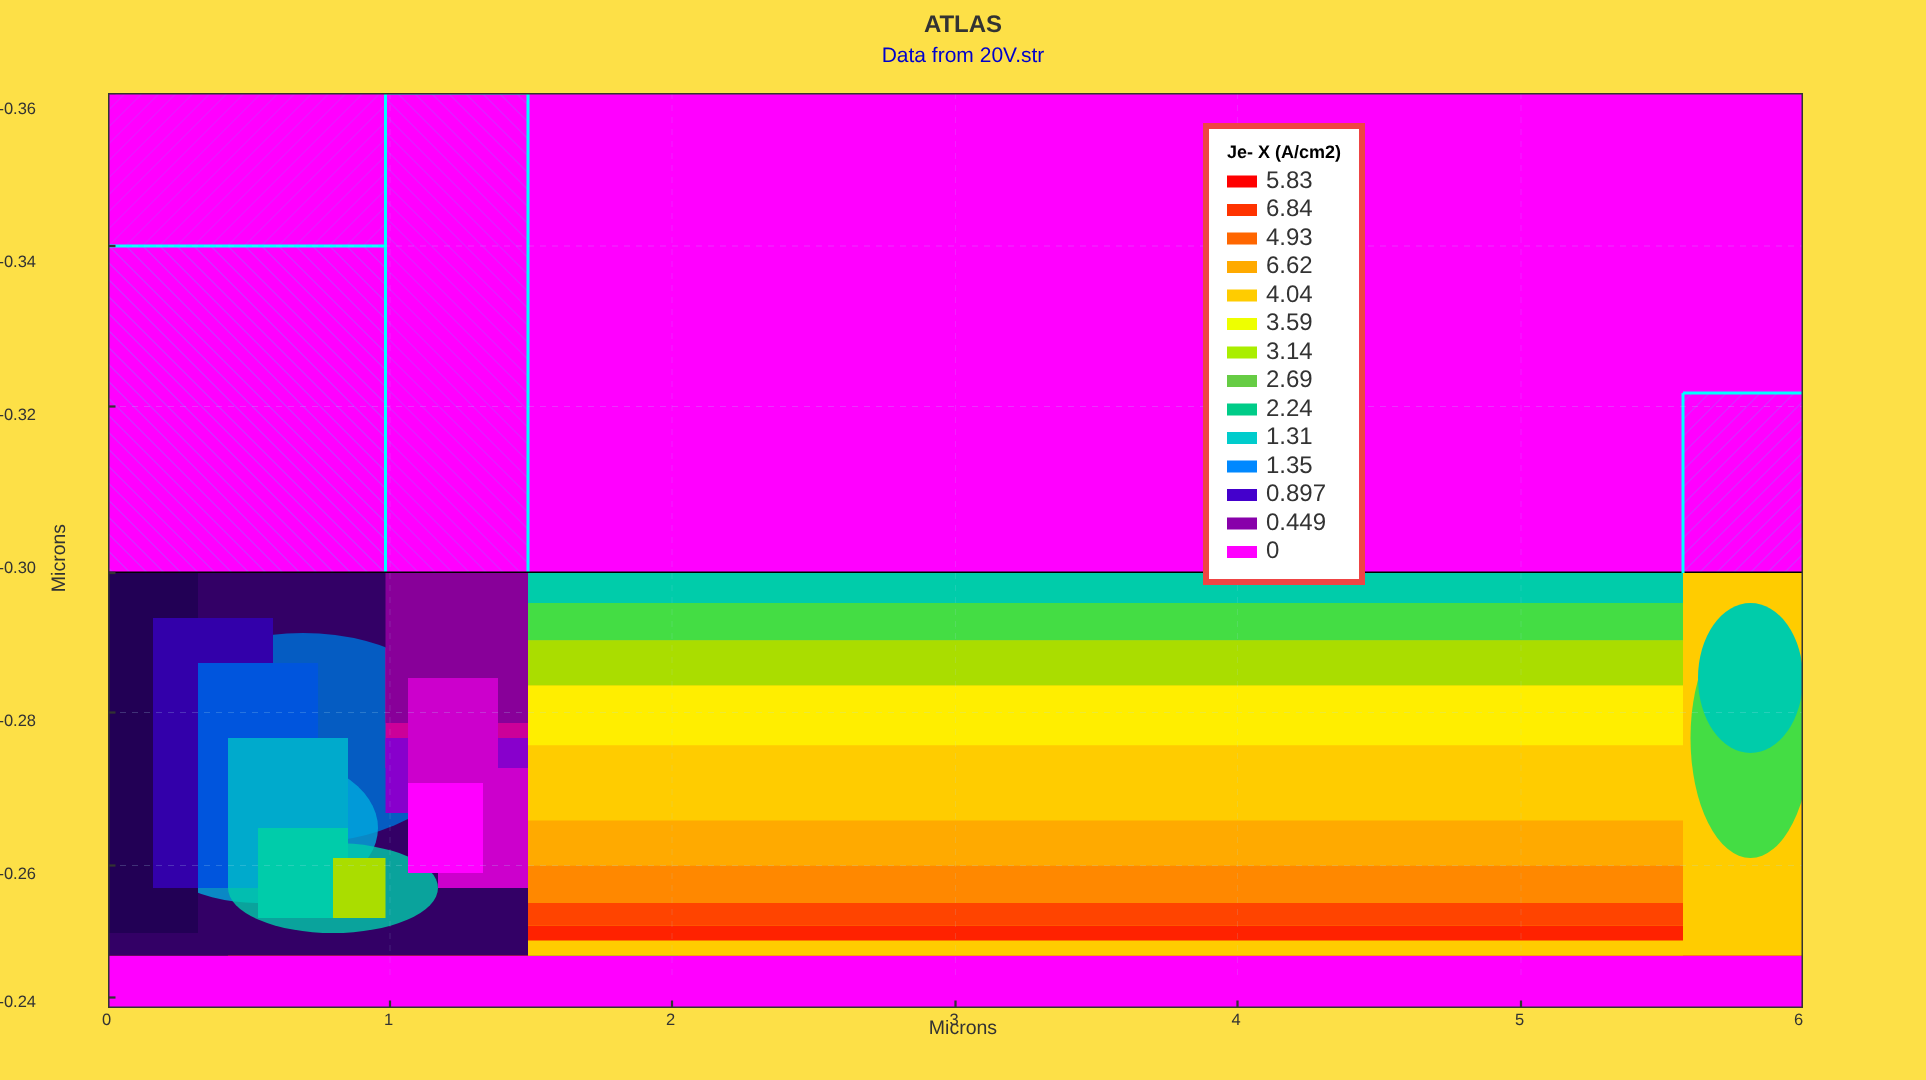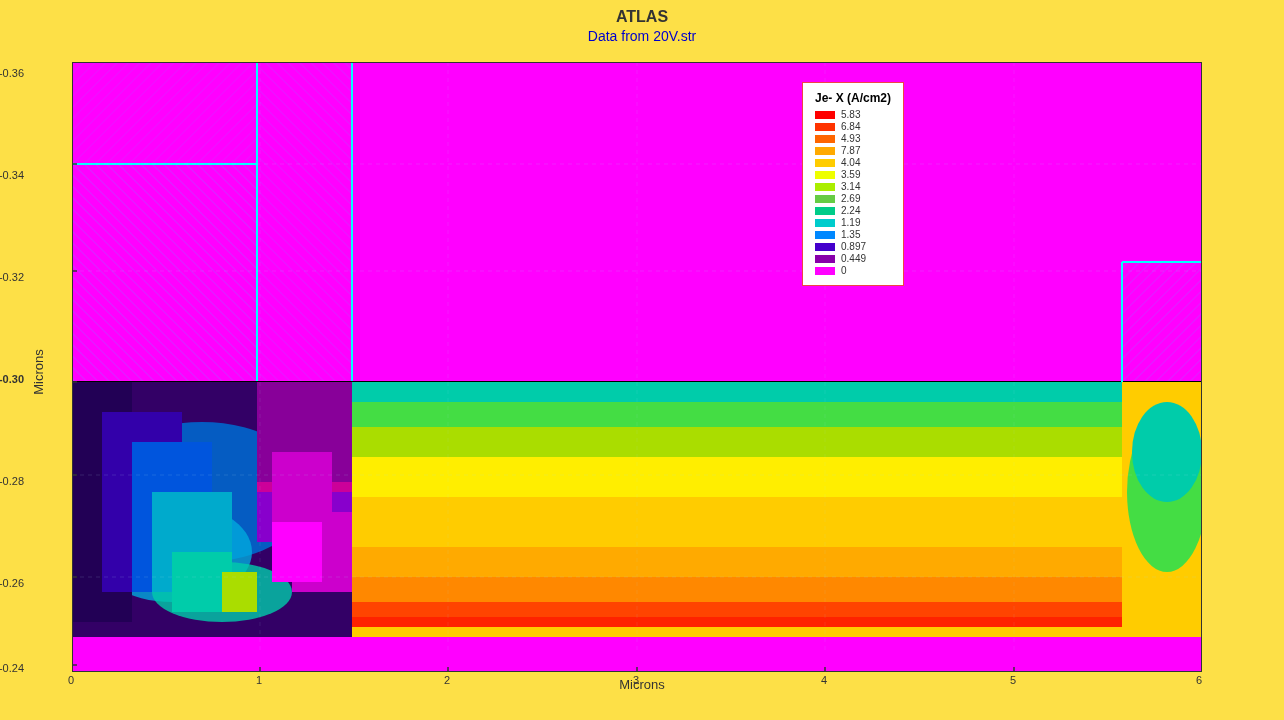--- a/index.html
+++ b/index.html
@@ -59,21 +59,21 @@
       font-size: 11px;
       color: #333;
       text-align: right;
     }
     
     .legend {
       position: absolute;
       top: 30px;
       left: 790px;
       background: white;
-      border: 1px solid #ef4444;
+      border: 4px solid #ef4444;
       padding: 8px 12px;
       font-size: 11px;
     }
     .legend-title {
       font-weight: bold;
       font-size: 12px;
       margin-bottom: 4px;
       color: #000;
     }
     .legend-item {
@@ -81,21 +81,21 @@
       align-items: center;
       margin-bottom: 1px;
     }
     .legend-color {
       width: 20px;
       height: 8px;
       margin-right: 6px;
       flex-shrink: 0;
     }
     .legend-value {
-      font-size: 10px;
+      font-size: 16px;
       color: #333;
     }
     
     .plot-border {
       position: absolute;
       left: 60px;
       top: 10px;
       width: 1130px;
       height: 610px;
       border: 1px solid #333;
@@ -114,21 +114,21 @@
 
     <div style="position:absolute; left:4px; top:50%; transform:translateY(-50%) rotate(-90deg); font-size:13px; color:#333; white-space:nowrap;">
       <span>Microns</span>
     </div>
 
     <div class="y-labels">
 
       <span class="y-tick" style="top: 5px;">-0.36</span>
       <span class="y-tick" style="top: 107px;">-0.34</span>
       <span class="y-tick" style="top: 209px;">-0.32</span>
-      <span class="y-tick" style="top: 311px; font-weight: bold;">-0.30</span>
+      <span class="y-tick" style="top: 311px;">-0.30</span>
       <span class="y-tick" style="top: 413px;">-0.28</span>
       <span class="y-tick" style="top: 515px;">-0.26</span>
       <span class="y-tick" style="top: 600px;">-0.24</span>
     </div>
 
     <div class="plot-border"></div>
 
     <svg class="plot-box" viewBox="0 0 1130 610" preserveAspectRatio="none" xmlns="http://www.w3.org/2000/svg" style="position:absolute; left:60px; top:10px; width:1130px; height:610px;">
 
       <rect x="0" y="0" width="1130" height="610" fill="#ff00ff"></rect>
@@ -292,21 +292,21 @@
       <div class="legend-item">
         <div class="legend-color" style="background:#ff3300;"></div>
         <span class="legend-value">6.84</span>
       </div>
       <div class="legend-item">
         <div class="legend-color" style="background:#ff6600;"></div>
         <span class="legend-value">4.93</span>
       </div>
       <div class="legend-item">
         <div class="legend-color" style="background:#ffaa00;"></div>
-        <span class="legend-value">7.87</span>
+        <span class="legend-value">6.62</span>
       </div>
       <div class="legend-item">
         <div class="legend-color" style="background:#ffcc00;"></div>
         <span class="legend-value">4.04</span>
       </div>
       <div class="legend-item">
         <div class="legend-color" style="background:#eeff00;"></div>
         <span class="legend-value">3.59</span>
       </div>
       <div class="legend-item">
@@ -316,21 +316,21 @@
       <div class="legend-item">
         <div class="legend-color" style="background:#66cc44;"></div>
         <span class="legend-value">2.69</span>
       </div>
       <div class="legend-item">
         <div class="legend-color" style="background:#00cc88;"></div>
         <span class="legend-value">2.24</span>
       </div>
       <div class="legend-item">
         <div class="legend-color" style="background:#00cccc;"></div>
-        <span class="legend-value">1.19</span>
+        <span class="legend-value">1.31</span>
       </div>
       <div class="legend-item">
         <div class="legend-color" style="background:#0088ff;"></div>
         <span class="legend-value">1.35</span>
       </div>
       <div class="legend-item">
         <div class="legend-color" style="background:#4400cc;"></div>
         <span class="legend-value">0.897</span>
       </div>
       <div class="legend-item">

